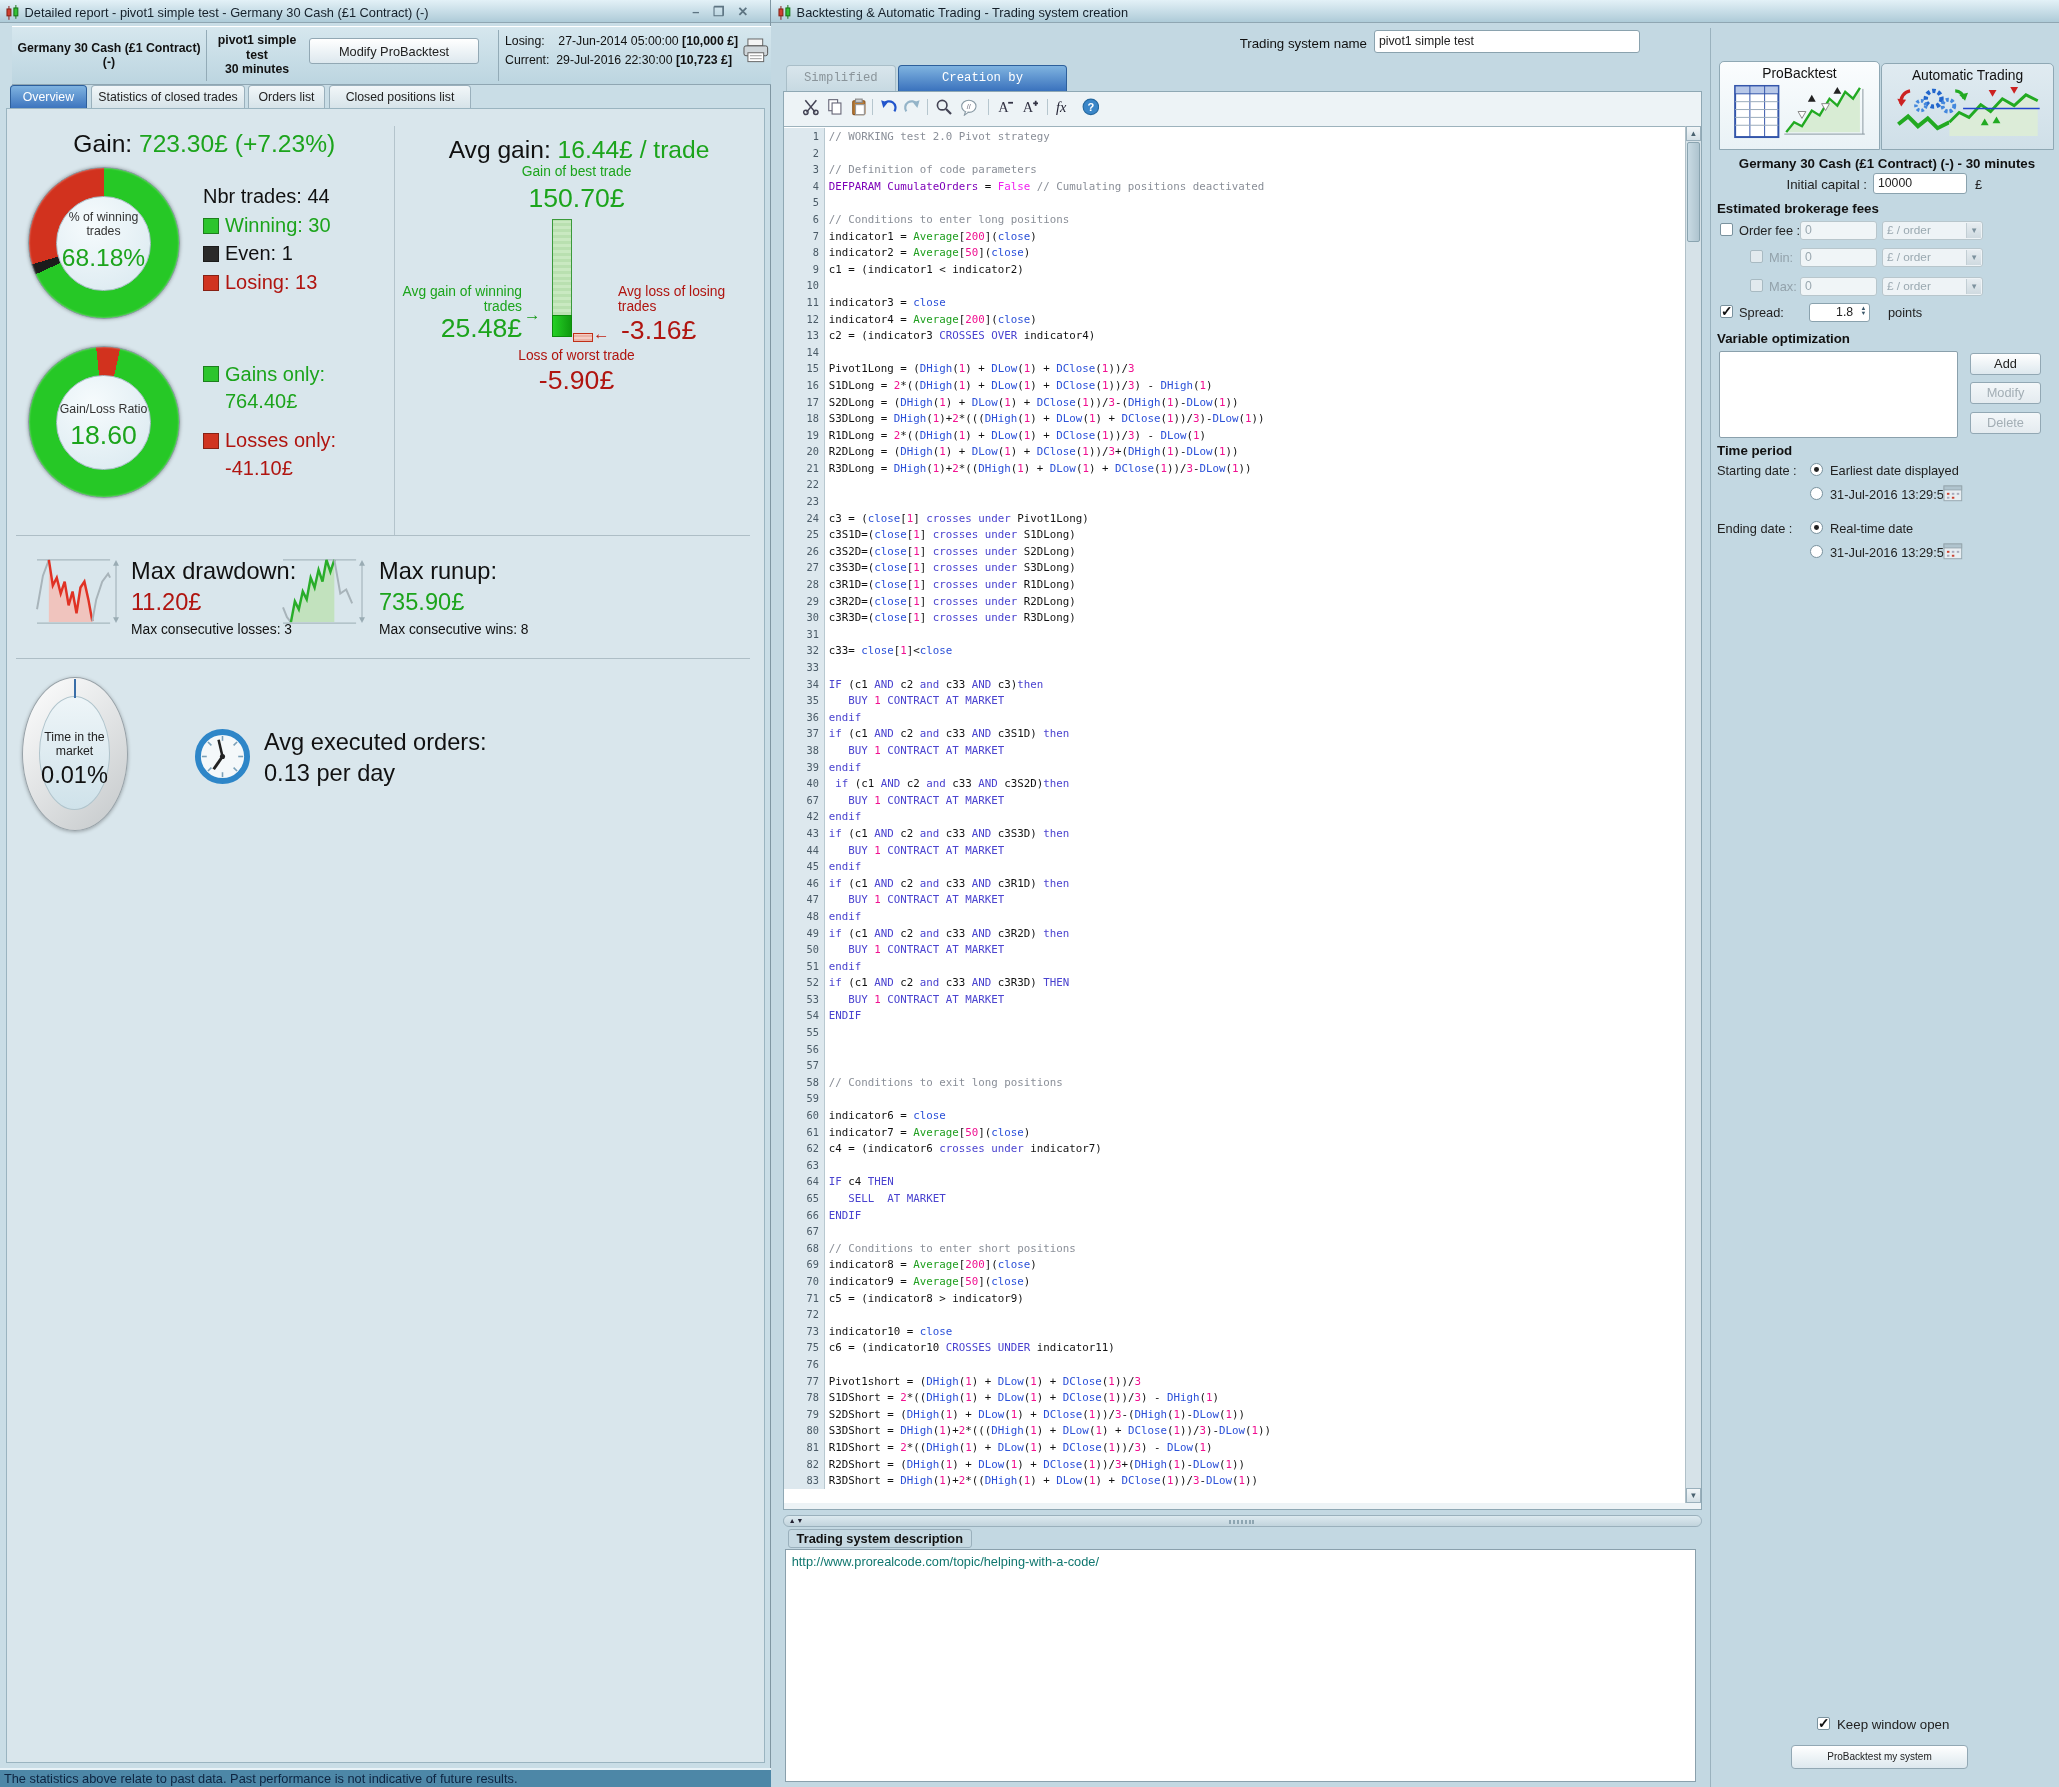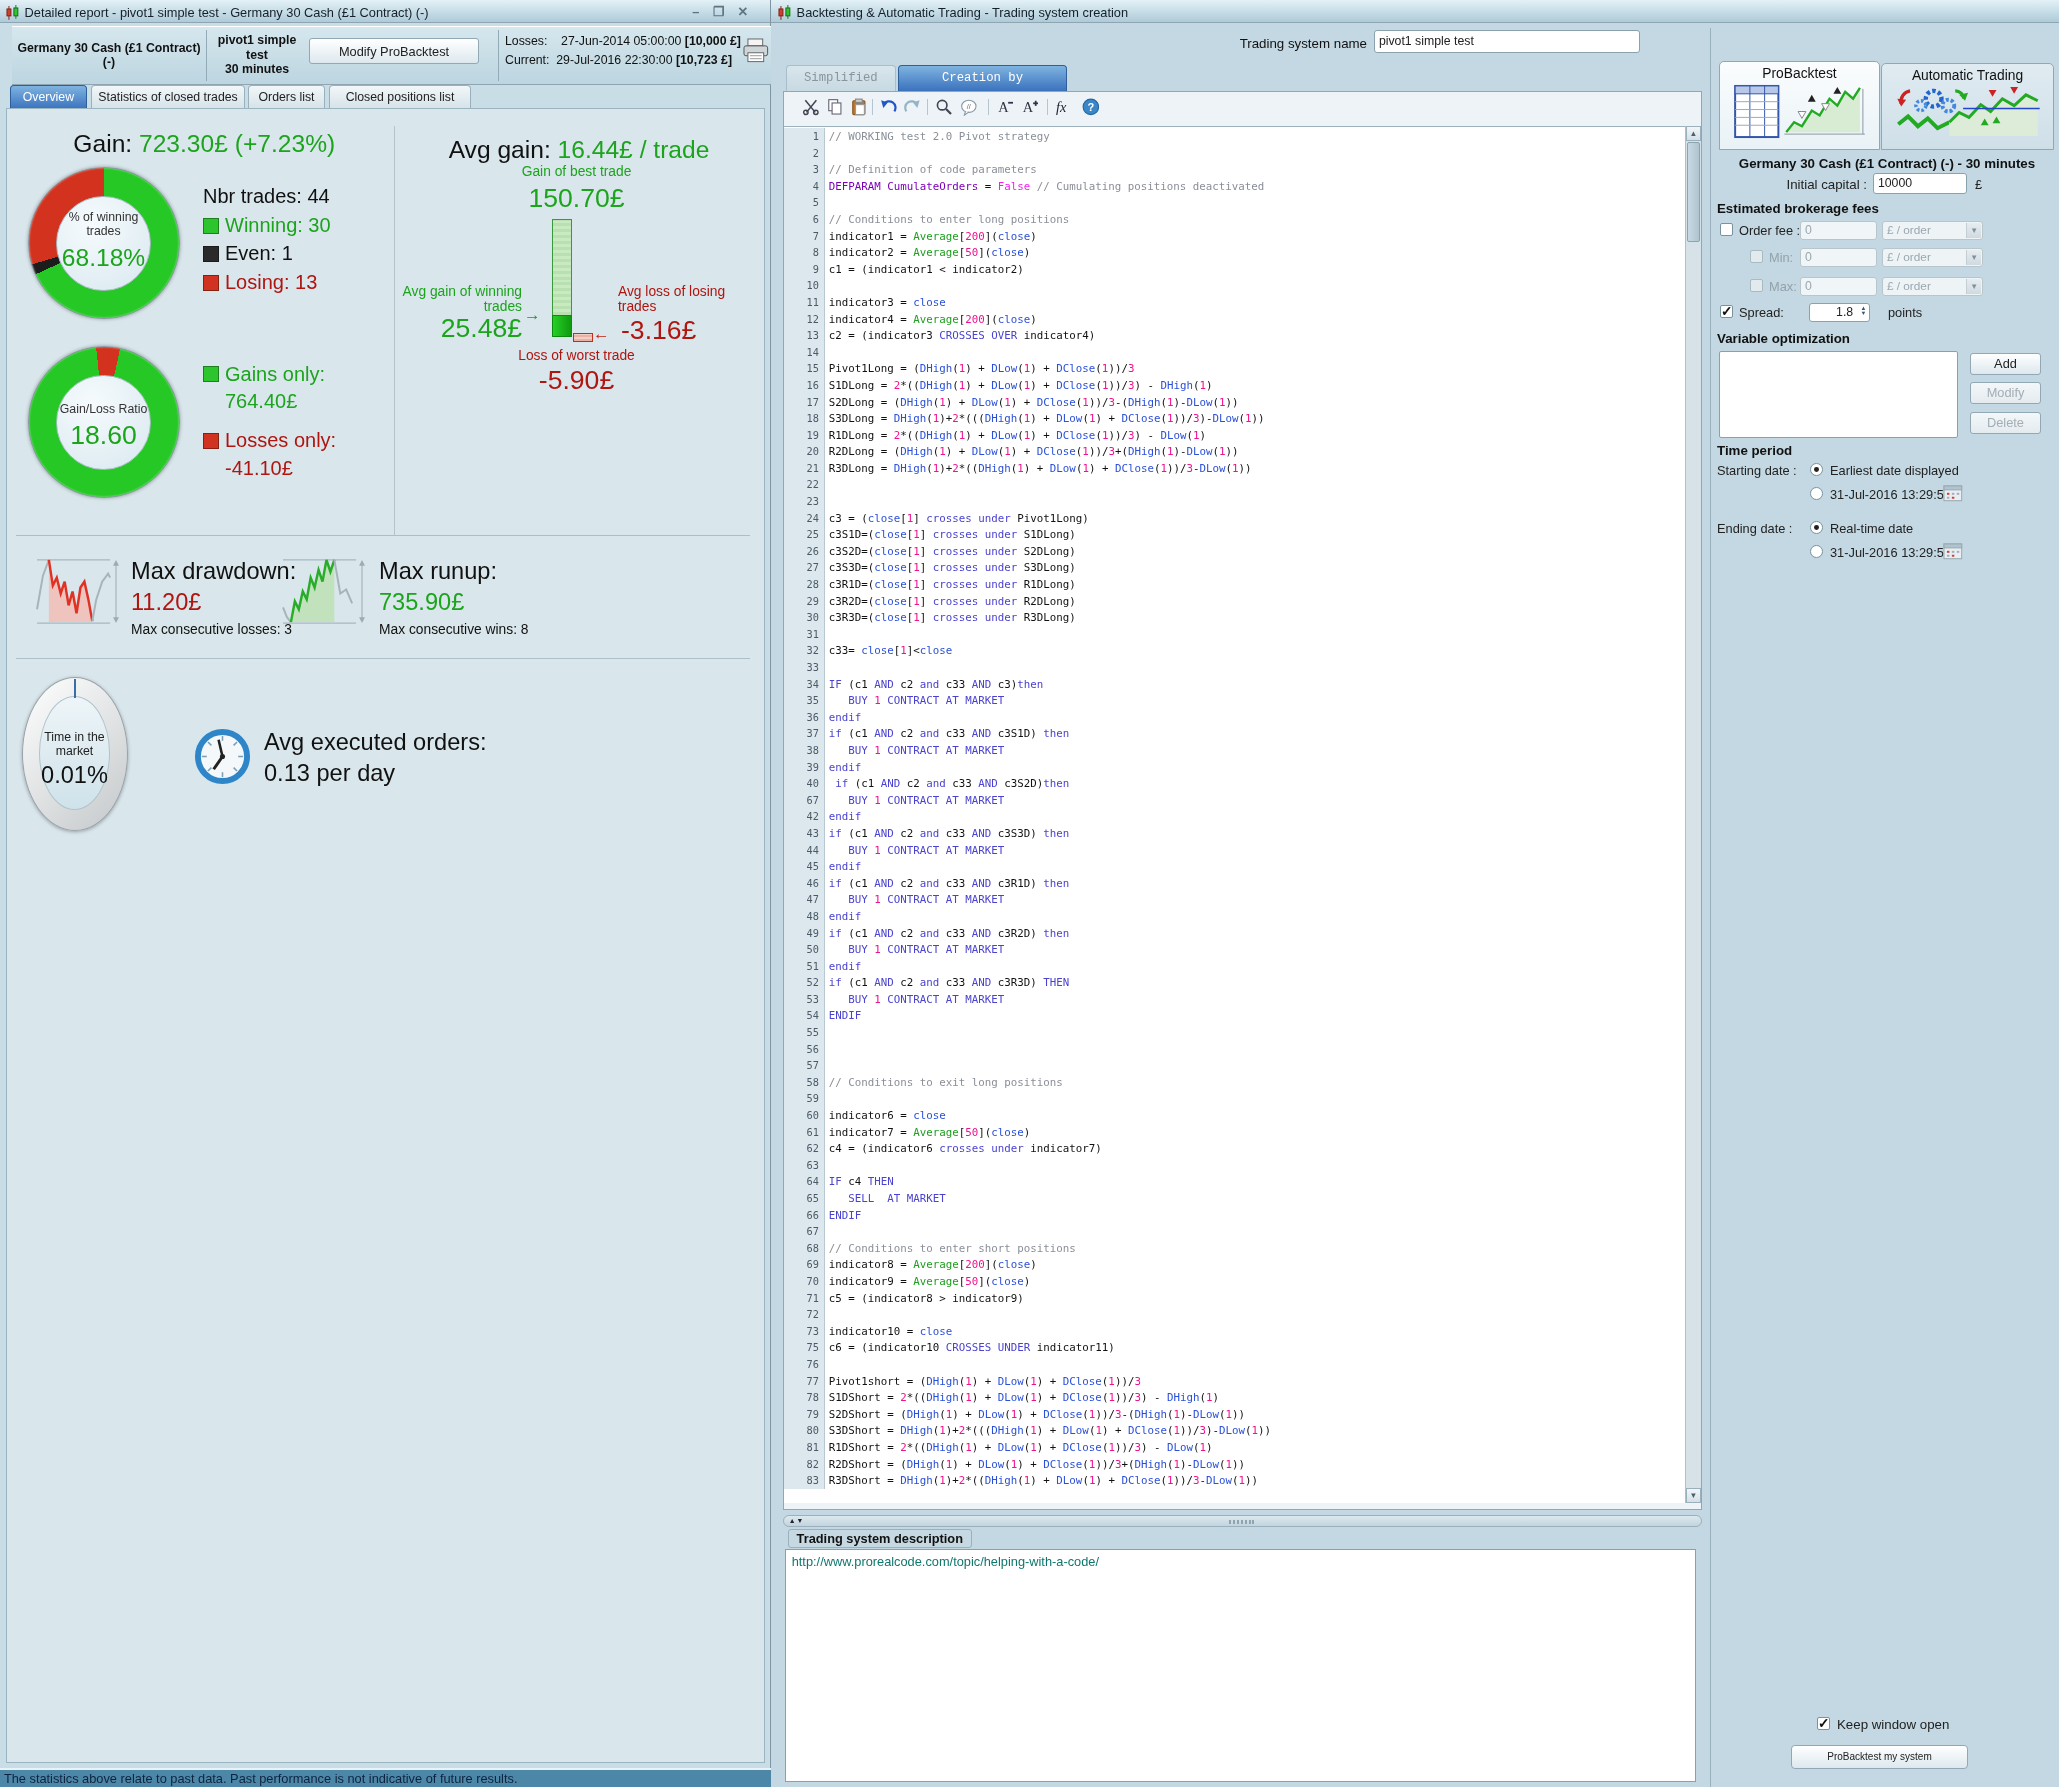--- a/index.html
+++ b/index.html
@@ -128,21 +128,21 @@
       <div class="cell" style="left:0;width:194px">Germany 30 Cash (£1 Contract) (-)</div>
       <div class="vcut" style="left:194px"></div>
       <div class="cell" style="left:195px;width:100px;flex-direction:column;line-height:14.8px">
         <span>pivot1 simple test</span>
         <span>30 minutes</span>
       </div>
       <button class="btn abs" style="left:297px;top:11.8px;width:170px;height:25.6px">Modify ProBacktest</button>
       <div class="vcut" style="left:486px"></div>
       <div class="abs" style="left:493px;top:5.9px;font-size:12.3px;line-height:18.7px;white-space:nowrap">
         <div>
-          <span>Losses:</span>&nbsp;&nbsp;&nbsp;
+          <span>Losing:</span>&nbsp;&nbsp;&nbsp;
           <span>27-Jun-2014 05:00:00</span>
           <b>[10,000 £]</b>
         </div>
         <div>
           <span>Current:</span>&nbsp;
           <span>29-Jul-2016 22:30:00</span>
           <b>[10,723 £]</b>
         </div>
       </div>
       <svg class="abs" style="left:729px;top:11.8px" width="29.6" height="25.6" viewBox="0 0 30 26">

